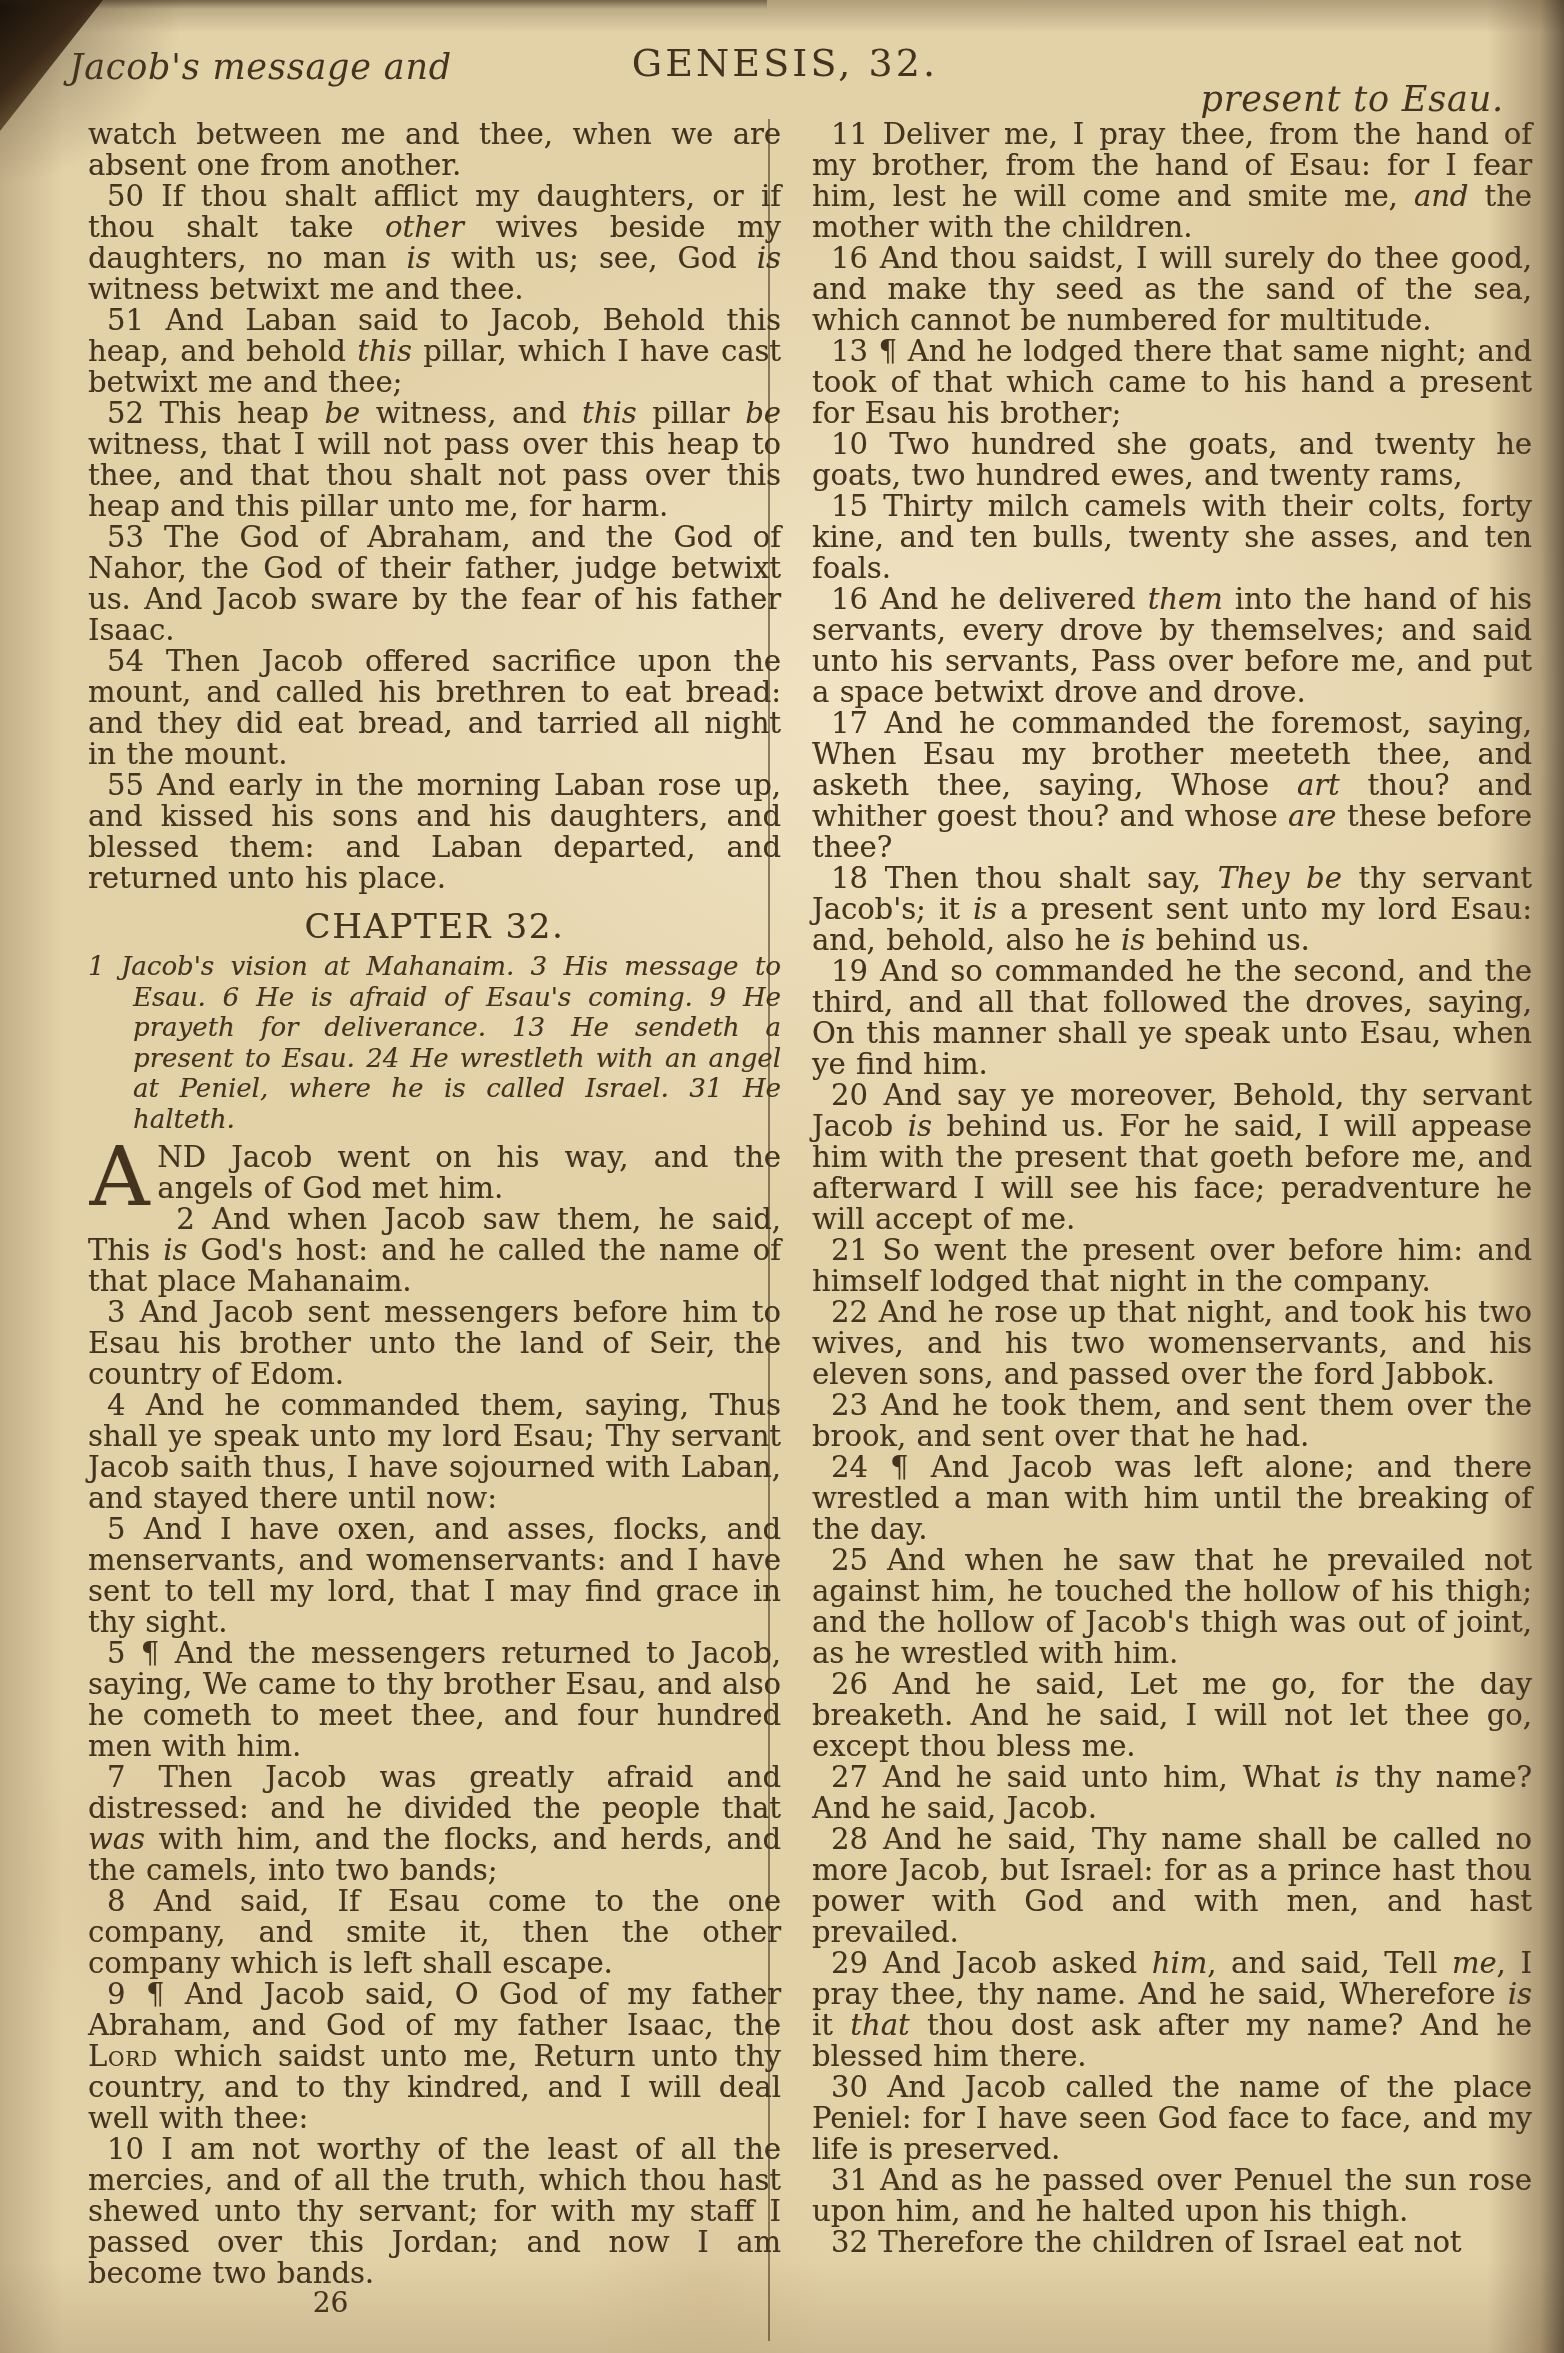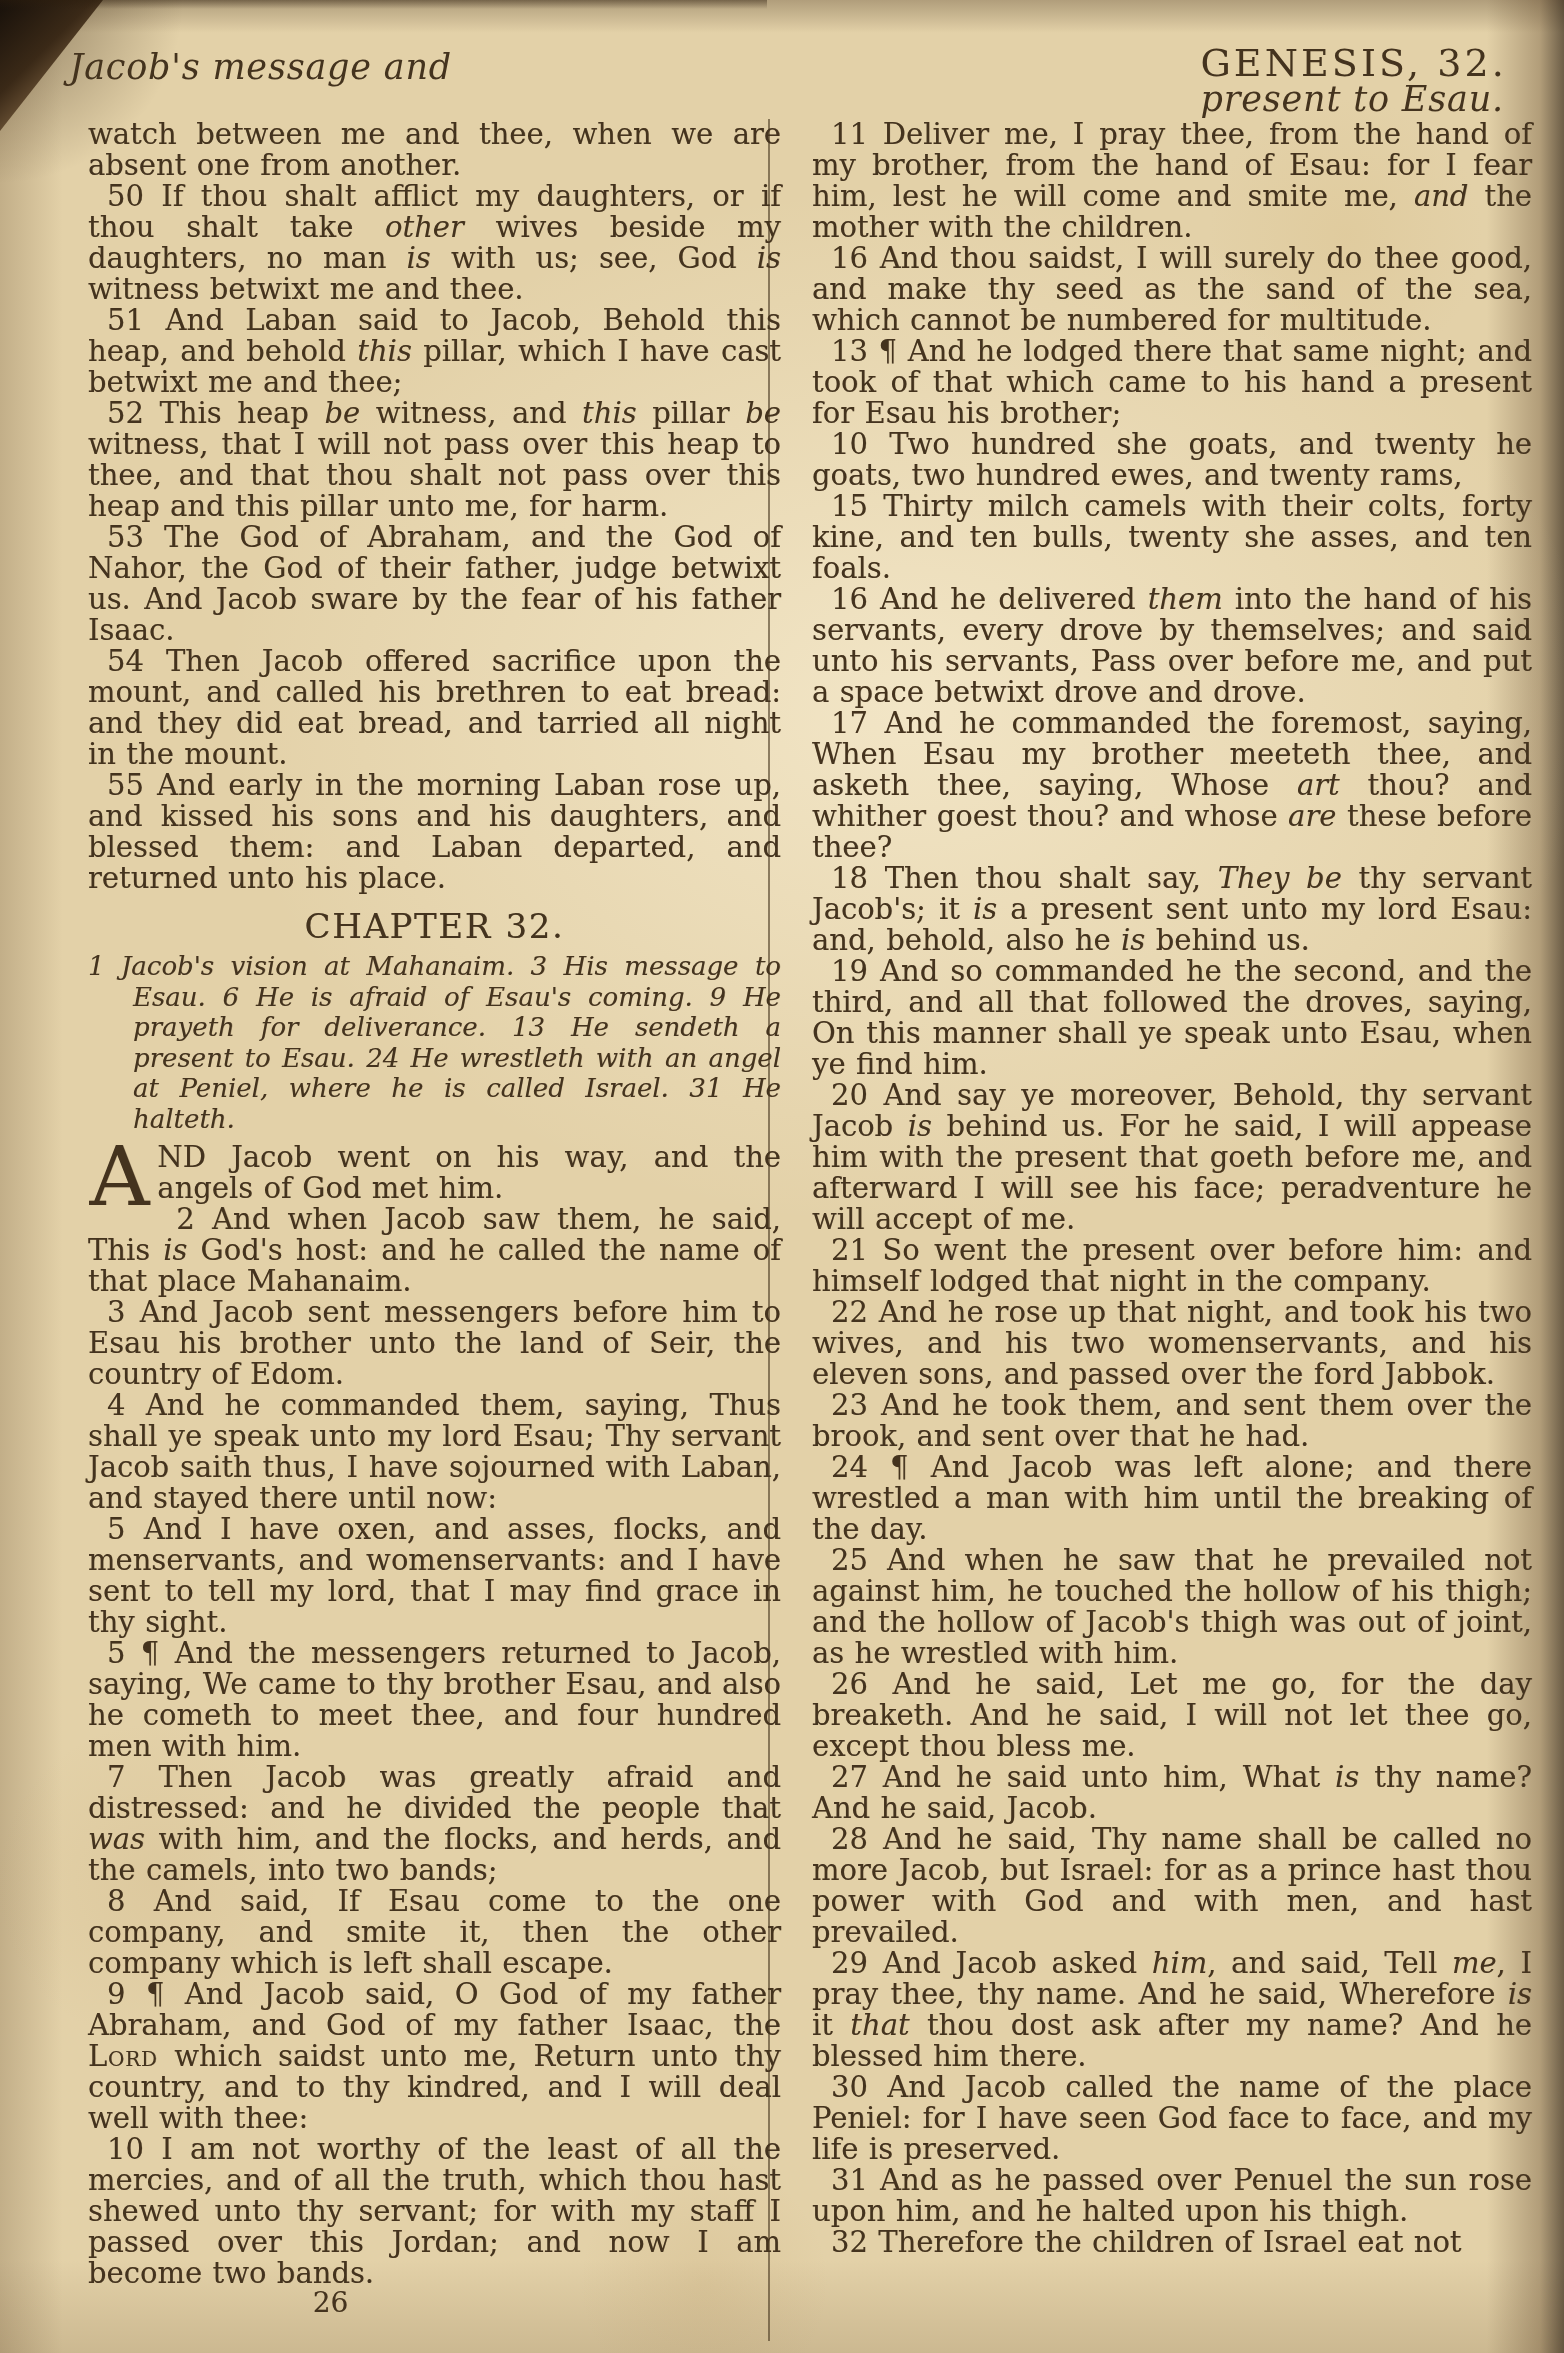--- a/index.html
+++ b/index.html
@@ -27,21 +27,21 @@
     position:absolute;top:0;left:0;width:103px;height:131px;
     clip-path:polygon(0 0,100% 0,0 100%);
     background:linear-gradient(135deg,#17100a 0%, #3a2917 40%, #6f5638 62%, #c9ab79 84%, rgba(201,171,121,0) 100%);
   }
   .top-edge-shade{
     position:absolute;top:0;left:0;width:767px;height:9.4px;
     background:linear-gradient(to bottom, rgba(45,30,14,0.45), rgba(45,30,14,0));
   }
   .header{position:absolute;top:39px;left:63px;width:1444px;height:63px;}
   .h-left{position:absolute;left:6.3px;top:7.8px;font-style:italic;font-size:35px;letter-spacing:0.8px;}
-  .h-center{position:absolute;left:0;right:0;top:1.6px;text-align:right;font-size:38px;letter-spacing:3.1px;}
+  .h-center{position:absolute;left:0;right:0;top:1.6px;text-align:center;font-size:38px;letter-spacing:3.1px;}
   .h-right{position:absolute;right:3.1px;top:7.8px;font-style:italic;font-size:35px;letter-spacing:0.8px;margin-top:32px;}
 
   .rule{position:absolute;top:119px;left:768px;width:2.3px;height:2222px;background:rgba(74,56,34,0.6);}
 
   .columns{position:absolute;top:119px;left:61px;width:1444px;display:flex;align-items:flex-start;margin-left:27px;}
   .col{
     text-align:justify;
     font-size:29px;line-height:31px;
     word-spacing:1.2px;
     text-shadow:0.3px 0.3px 0.5px rgba(62,44,24,0.35);

